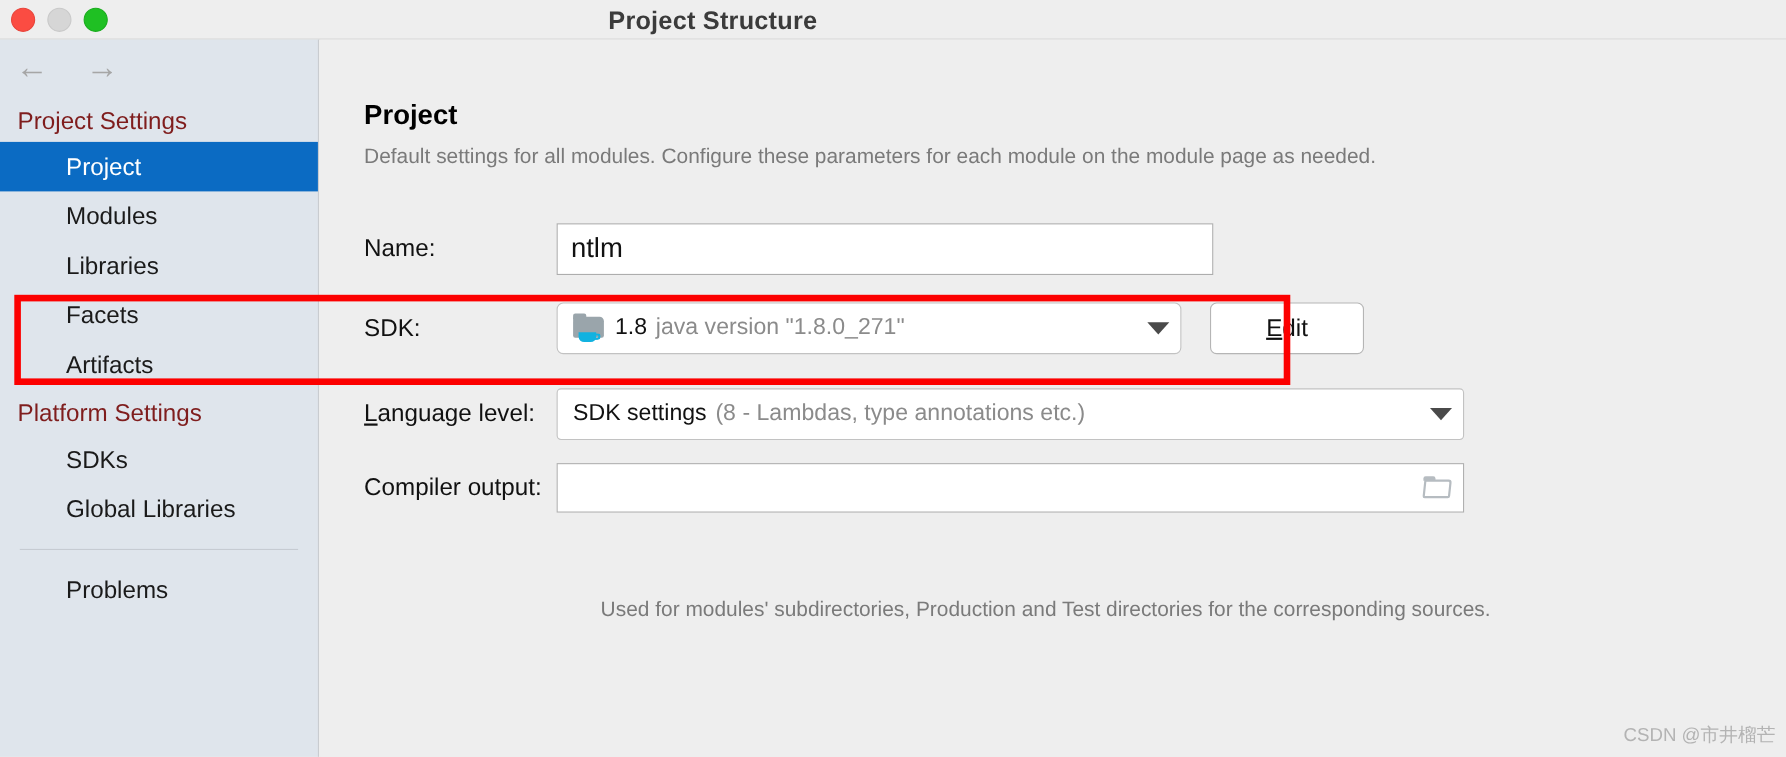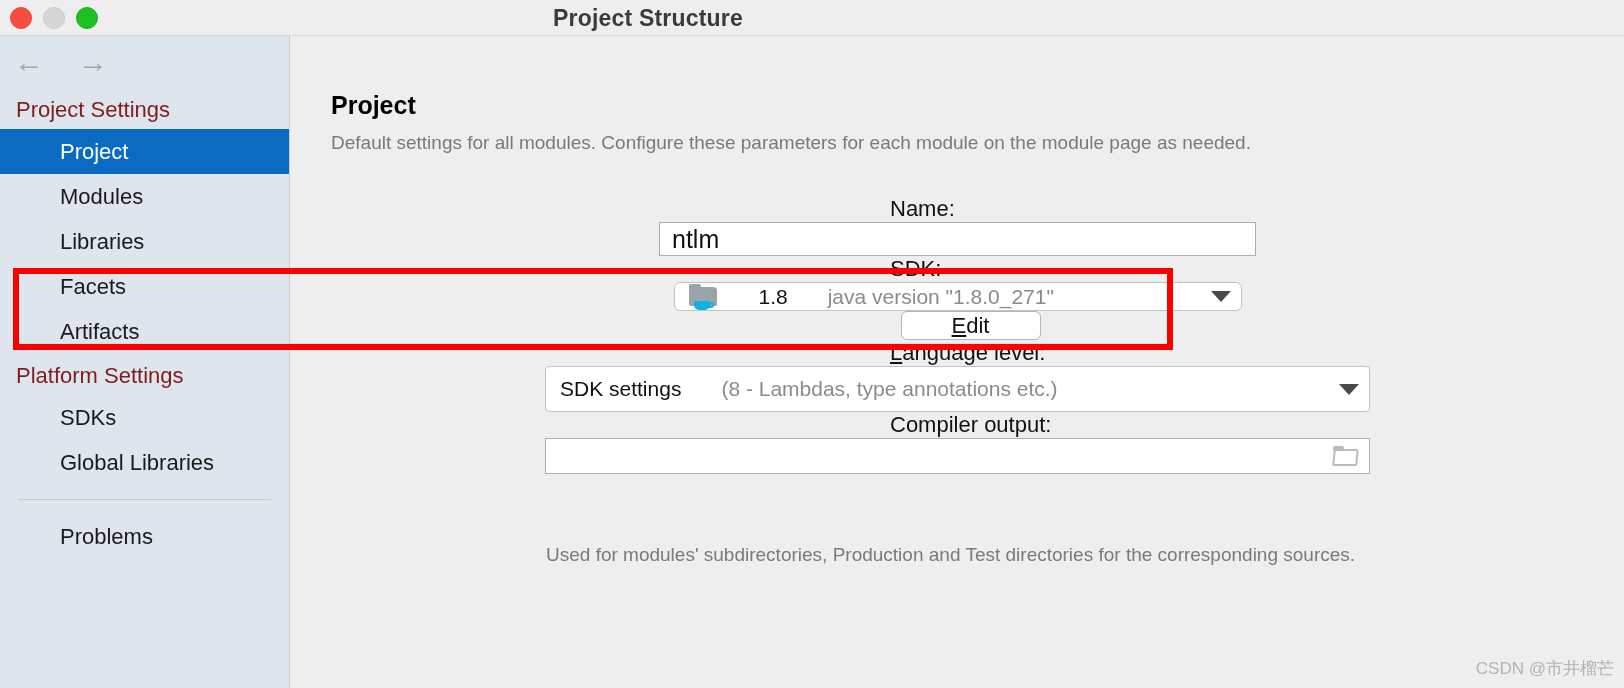--- a/index.html
+++ b/index.html
@@ -122,21 +122,20 @@
     white-space: nowrap;
   }
 
   .form { position: absolute; top: 160px; left: 0; width: 1333px; }
 
   .row {
     position: relative;
     display: flex;
     align-items: center;
     height: 60px;
-    flex-direction: column;
   }
   .row-label {
     width: 215px;
     padding-left: 40px;
     font-size: 22px;
     color: #111111;
     white-space: nowrap;
   }
   .mn { text-decoration: underline; }
 
@@ -155,21 +154,20 @@
   .combo {
     height: 47px;
     background: #ffffff;
     border: 1px solid #c2c2c2;
     border-radius: 6px;
     display: flex;
     align-items: center;
     padding: 0 10px 0 14px;
     font-size: 21px;
     position: relative;
-    gap: 32px;
   }
   .sdk-combo { width: 568px; }
   .lang-combo { width: 825px; border-radius: 4px; }
 
   .val-strong { color: #111111; white-space: nowrap; }
   .val-muted  { color: #8b8b8b; white-space: nowrap; margin-left: 8px; }
 
   .caret {
     margin-left: auto;
     width: 0; height: 0;

